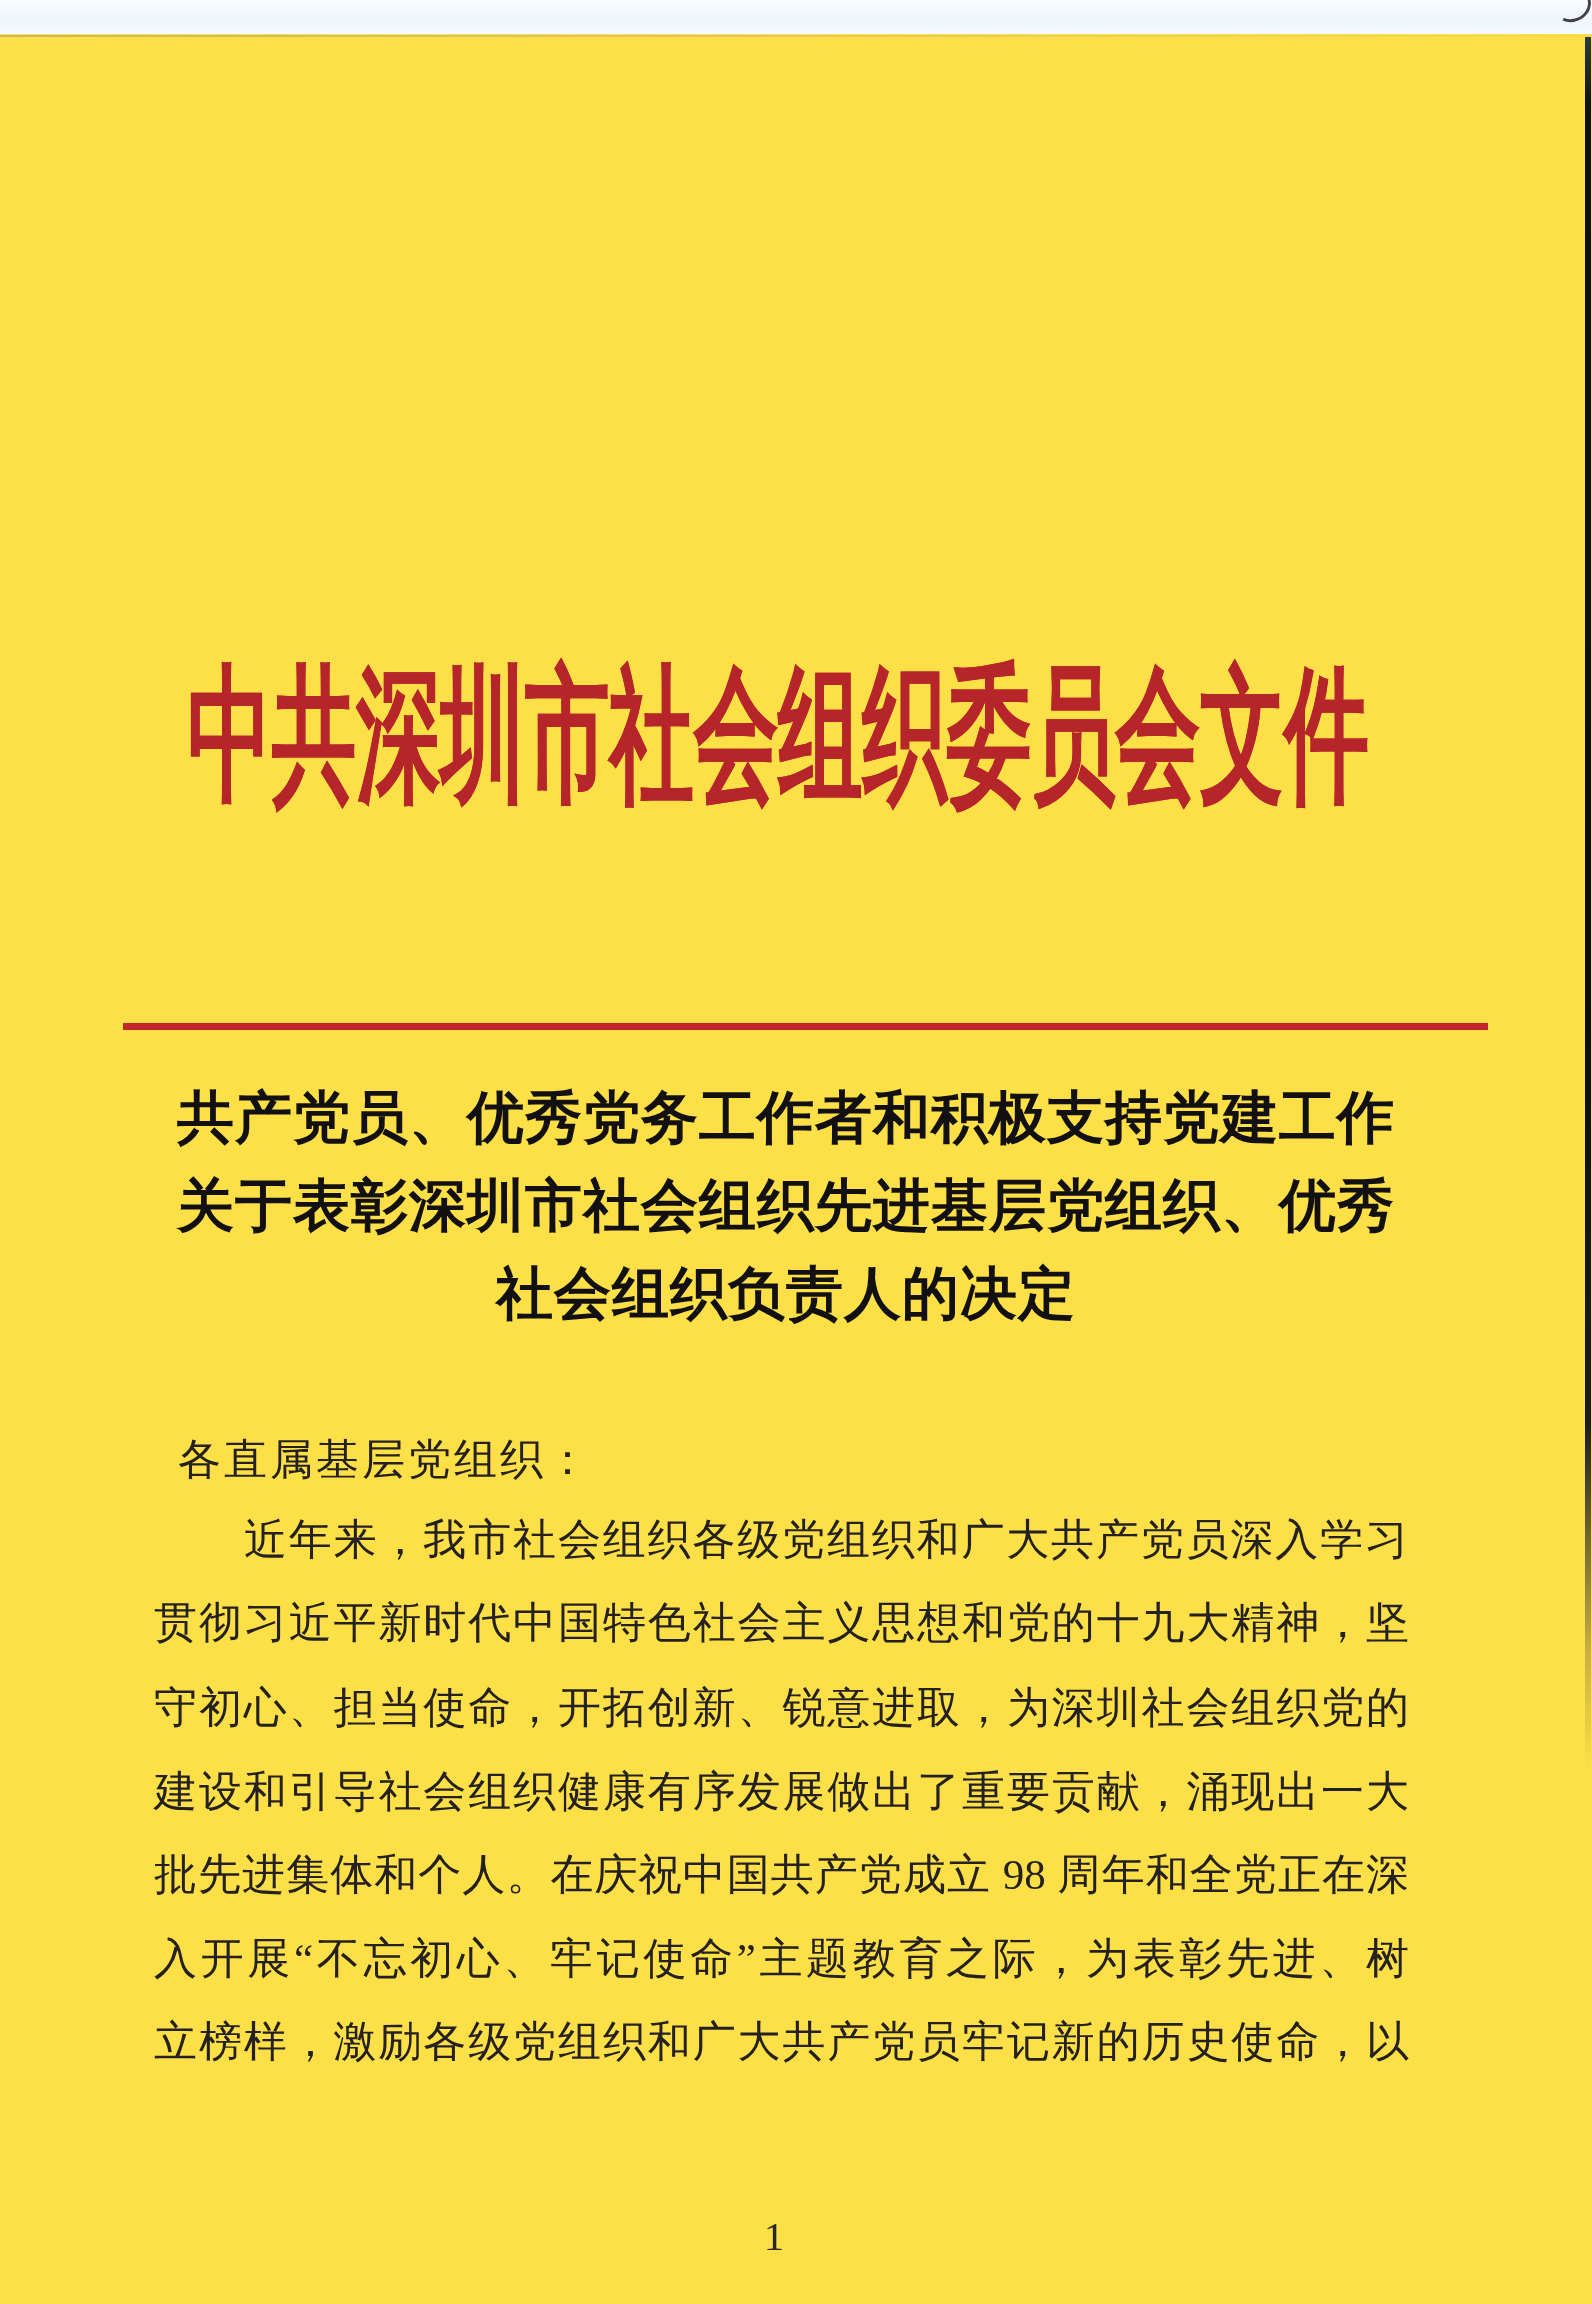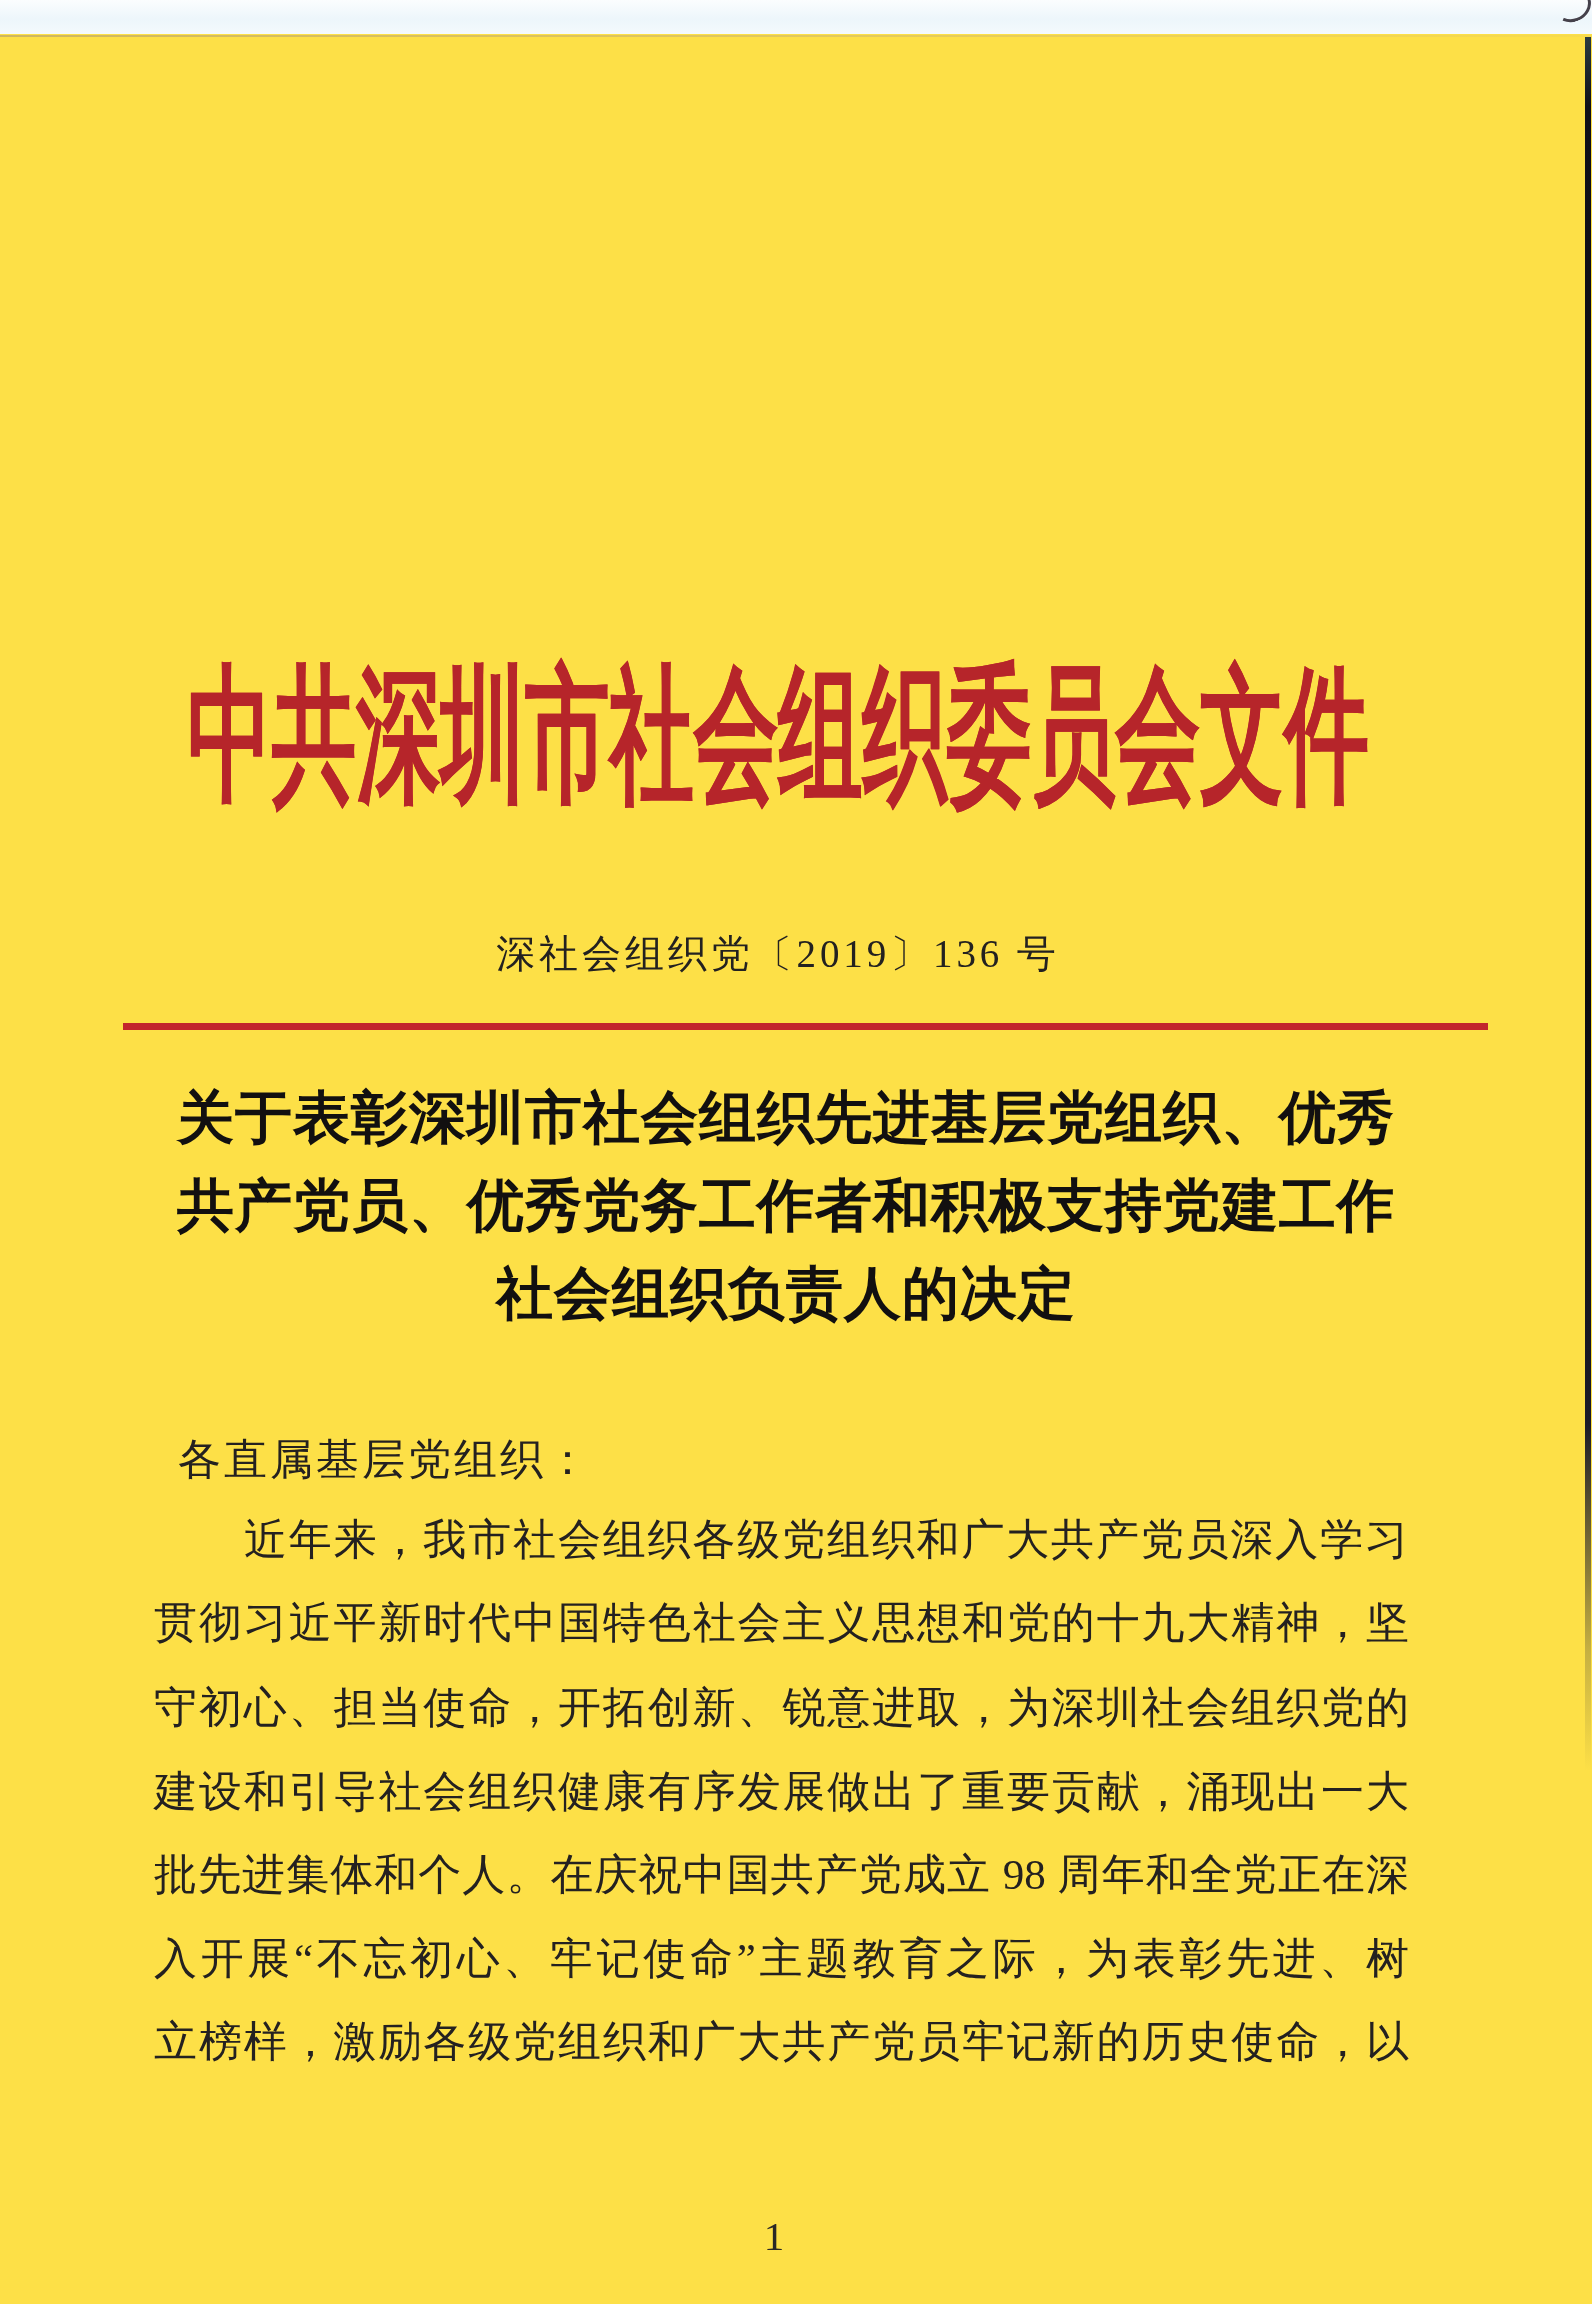--- a/index.html
+++ b/index.html
@@ -144,27 +144,26 @@
 
 <div class="page">
 
   <div class="scan-top-band"></div>
   <div class="scan-top-line"></div>
   <div class="scan-corner-arc"></div>
   <div class="scan-right-edge"></div>
 
   <div class="header-title">中共深圳市社会组织委员会文件</div>
 
-  <div class="doc-number">深社会组织党〔2019〕136 号</div>
 
   <div class="red-rule"></div>
 
   <div class="doc-title">
+    <div>共产党员、优秀党务工作者和积极支持党建工作</div>
     <div>关于表彰深圳市社会组织先进基层党组织、优秀</div>
-    <div>共产党员、优秀党务工作者和积极支持党建工作</div>
     <div>社会组织负责人的决定</div>
   </div>
 
   <div class="salutation">各直属基层党组织：</div>
 
   <div class="body-line indent" style="top:1515px">近年来，我市社会组织各级党组织和广大共产党员深入学习</div>
   <div class="body-line" style="top:1598px">贯彻习近平新时代中国特色社会主义思想和党的十九大精神，坚</div>
   <div class="body-line" style="top:1767px">建设和引导社会组织健康有序发展做出了重要贡献，涌现出一大</div>
   <div class="body-line" style="top:1683px">守初心、担当使命，开拓创新、锐意进取，为深圳社会组织党的</div>
   <div class="body-line" style="top:1850px">批先进集体和个人。在庆祝中国共产党成立 98 周年和全党正在深</div>

